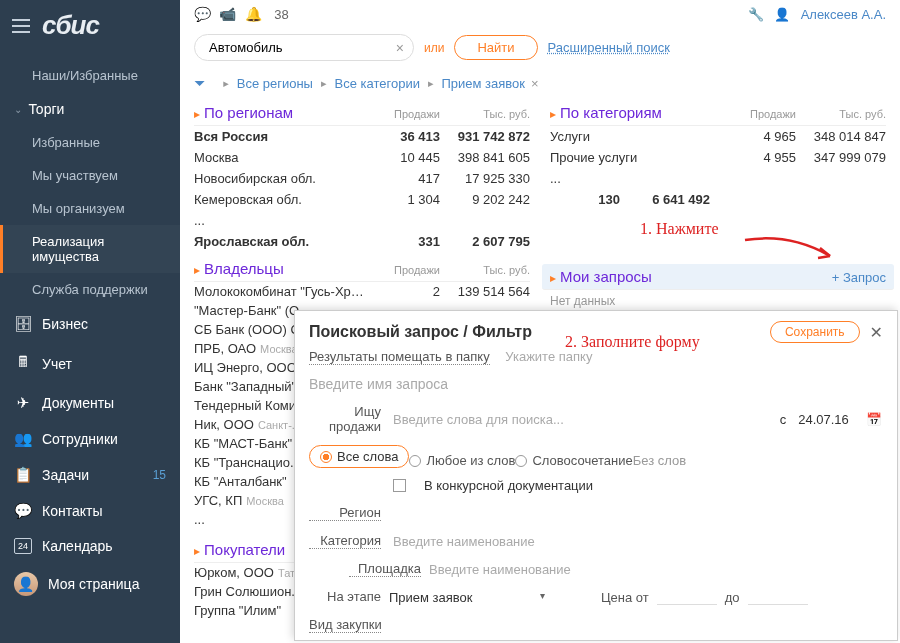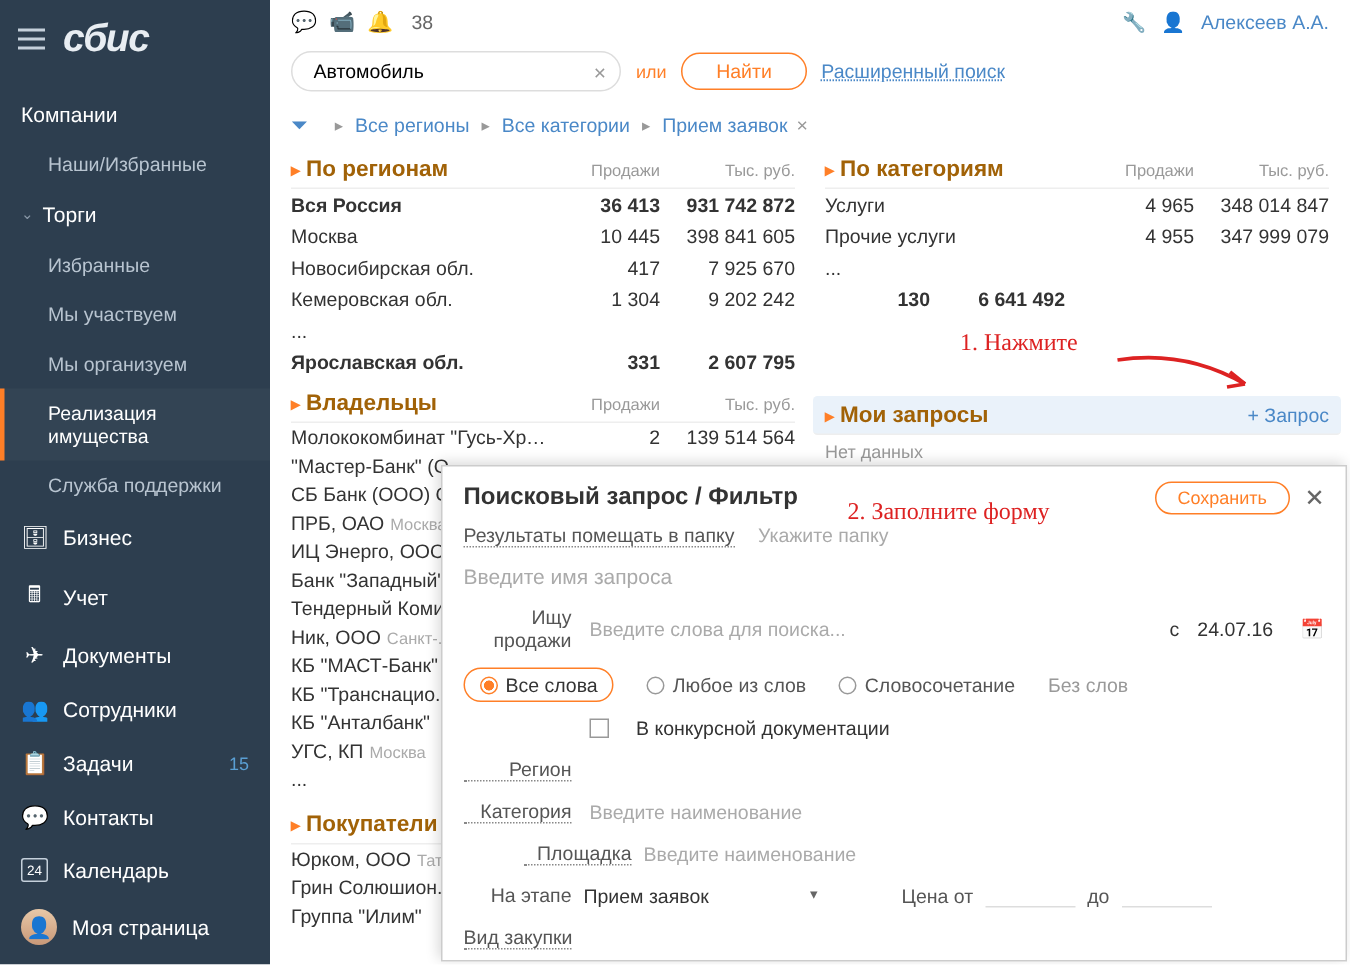--- a/index.html
+++ b/index.html
@@ -32,21 +32,21 @@
 .find-btn { border: 1px solid #ff7f27; color: #ff7f27; background: #fff; border-radius: 14px; padding: 4px 22px; font-size: 13px; cursor: pointer; }
 .adv-link { color: #4a88c7; text-decoration: underline dotted; cursor: pointer; font-size: 13px; }
 .breadcrumbs { display: flex; align-items: center; padding: 4px 14px 8px; font-size: 13px; color: #4a88c7; gap: 4px; }
 .breadcrumbs .bc { cursor: pointer; }
 .breadcrumbs .arr { color: #999; margin: 0 4px; font-size: 11px;}
 .breadcrumbs .x { color: #999; margin-left: 2px; cursor: pointer; }
 .funnel { color: #4a88c7; margin-right: 10px; font-size: 14px;}
 .panels { display: flex; padding: 0 14px; gap: 20px; }
 .panel { flex: 1; min-width: 0;}
 .panel-head { display: flex; align-items: baseline; border-bottom: 1px solid #eee; padding: 4px 0; }
-.panel-title { color: #a16207; font-weight: bold; font-size: 15px; cursor:pointer;}
+.panel-title { color: #6d28d9; font-weight: normal; font-size: 15px; cursor:pointer;}
 .panel-title::before { content: "▸"; color: #ff7f27; margin-right: 4px; font-size: 12px;}
 .panel-head .col1 { margin-left: auto; color: #999; font-size: 11px; width: 70px; text-align: right;}
 .panel-head .col2 { color: #999; font-size: 11px; width: 90px; text-align: right;}
 .row { display: flex; align-items: center; padding: 3px 0; font-size: 13px;}
 .row .name { flex: 1; white-space: nowrap; overflow: hidden; text-overflow: ellipsis;}
 .row .sub { color: #aaa; font-size: 11px; margin-left: 4px;}
 .row .v1 { width: 70px; text-align: right; }
 .row .v2 { width: 90px; text-align: right; }
 .row.bold { font-weight: bold; }
 .myreq { background: #eaf2fa; padding: 4px 8px; margin: 2px -8px 0; border-radius: 3px;}
@@ -63,21 +63,21 @@
 .modal-sub { padding: 6px 0; color: #555; font-size: 13px;}
 .modal-sub .dotted { border-bottom: 1px dotted #888; cursor: pointer; margin-right: 12px;}
 .modal-sub .ph { color: #aaa; }
 .modal-input { width: 100%; border: none; padding: 6px 0; font-size: 14px; color: #333; }
 .modal-input::placeholder { color: #aaa; }
 .form-row { display: flex; align-items: center; padding: 6px 0; gap: 12px;}
 .form-label { width: 72px; text-align: right; color: #555; font-size: 13px; border-bottom: 1px dotted transparent;}
 .form-label.dotted { border-bottom: 1px dotted #888; cursor: pointer;}
 .form-text { flex: 1; color: #aaa; font-size: 13px;}
 .form-date { color: #333; margin-left: auto;}
-.radio-row { display: flex; align-items: center; gap: 22px; padding: 4px 0 4px 0;}
+.radio-row { display: flex; align-items: flex-end; padding: 4px 0 4px 0;}
 .radio { display: flex; align-items: center; gap: 5px; color: #555; font-size: 13px;}
 .radio .dot { width: 12px; height: 12px; border: 1px solid #999; border-radius: 50%; display: inline-block;}
 .radio.active .dot { border-color: #ff7f27; background: radial-gradient(circle, #ff7f27 45%, #fff 50%);}
 .radio.active { border: 1px solid #ff7f27; border-radius: 12px; padding: 3px 10px; color: #333;}
 .checkbox { width: 13px; height: 13px; border: 1px solid #999; display: inline-block; margin-right: 6px;}
 .form-row.twocol .col { display: flex; align-items: center; gap: 8px;}
 .form-row.twocol .col:last-child { margin-left: 40px;}
 .small-label { color: #555; font-size: 13px; border-bottom: 1px dotted #888;}
 .stage-val { color: #333; padding-right: 20px; position: relative;}
 .stage-val::after { content: "▾"; position: absolute; right: 4px; color: #666; font-size: 10px;}
@@ -90,21 +90,20 @@
 <div class="app">
   <div class="sidebar">
     <div class="logo-row">
       <div class="hamburger">
           <span></span>
           <span></span>
           <span></span>
         </div>
       <div class="logo">сбис</div>
     </div>
-    <div class="nav-item section">Компании</div>
     <div class="nav-item sub">Наши/Избранные</div>
     <div class="nav-item section">
         <span class="caret">⌄</span>
         <span>Торги</span>
       </div>
     <div class="nav-item sub">Избранные</div>
     <div class="nav-item sub">Мы участвуем</div>
     <div class="nav-item sub">Мы организуем</div>
     <div class="nav-item sub active">Реализация имущества</div>
     <div class="nav-item sub">Служба поддержки</div>
@@ -191,21 +190,21 @@
               <span class="v2">931 742 872</span>
             </div>
             <div class="row">
               <span class="name">Москва</span>
               <span class="v1">10 445</span>
               <span class="v2">398 841 605</span>
             </div>
             <div class="row">
               <span class="name">Новосибирская обл.</span>
               <span class="v1">417</span>
-              <span class="v2">7 925 670</span>
+              <span class="v2">17 925 330</span>
             </div>
             <div class="row">
               <span class="name">Кемеровская обл.</span>
               <span class="v1">1 304</span>
               <span class="v2">9 202 242</span>
             </div>
             <div class="row">
               <span class="name">...</span>
               <span class="v1"></span>
               <span class="v2"></span>

